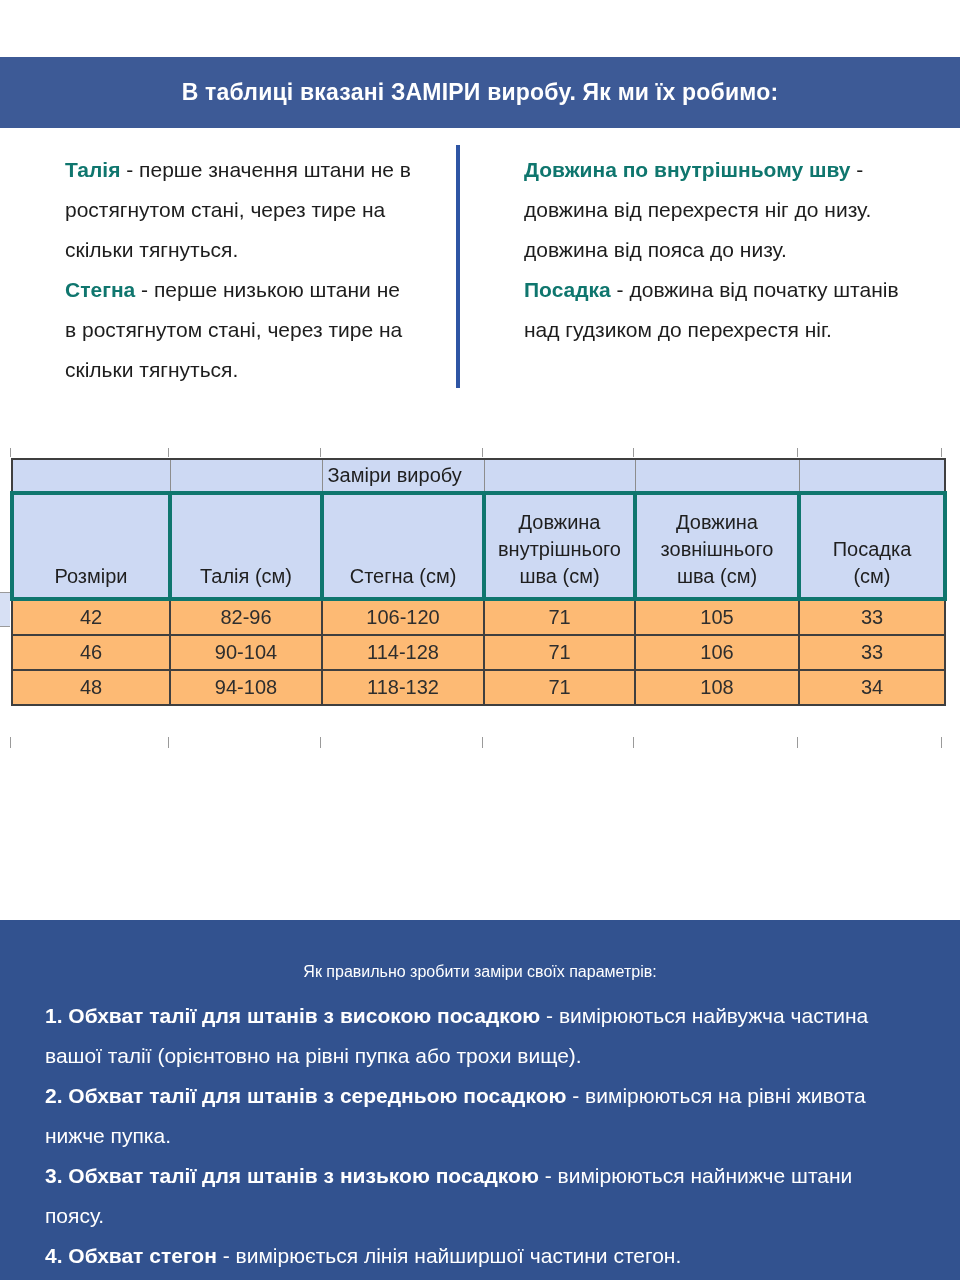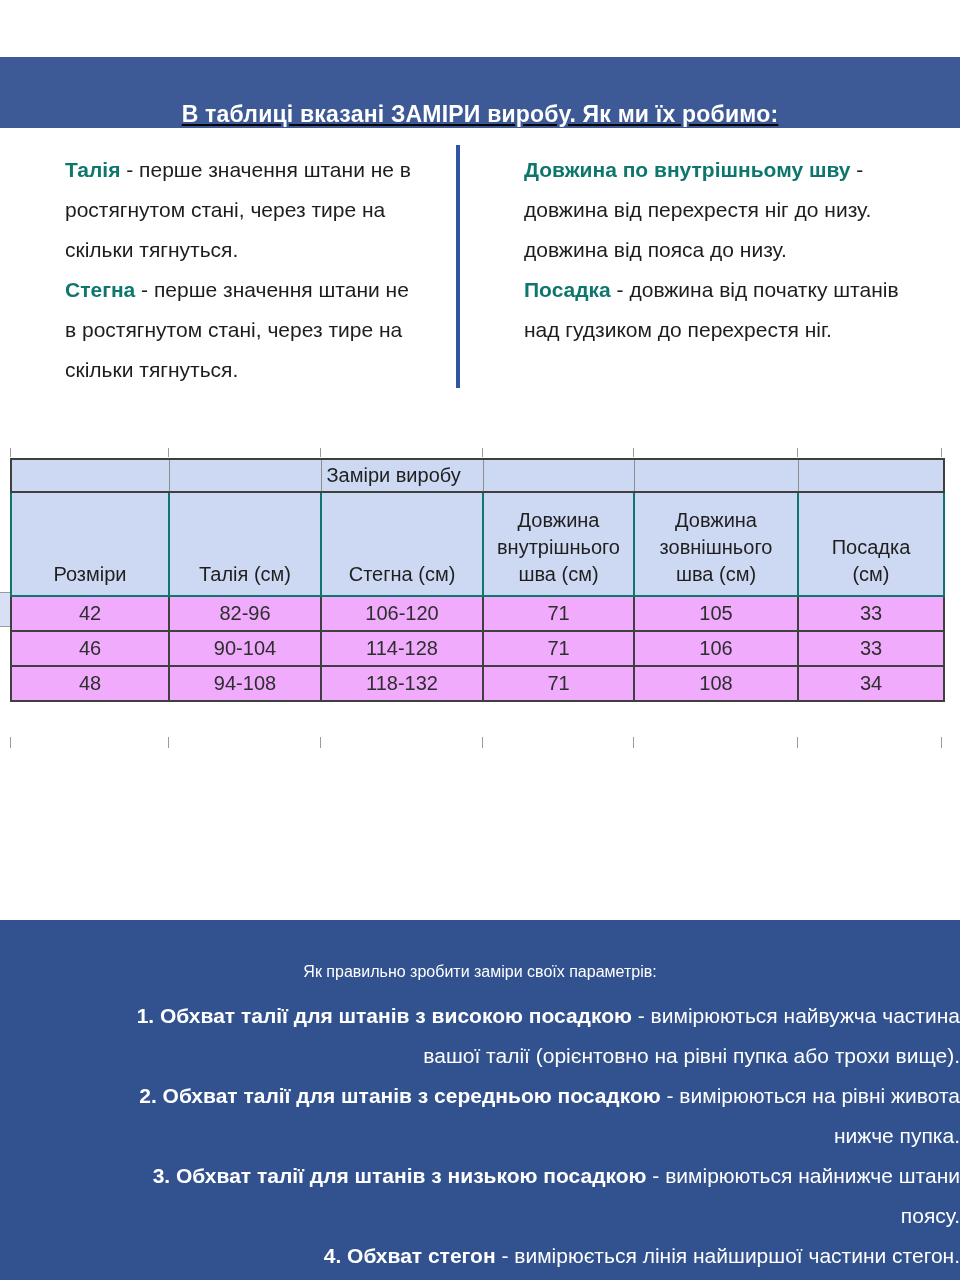--- a/index.html
+++ b/index.html
@@ -1,21 +1,21 @@
 <!DOCTYPE html>
 <html><head>
 <meta charset="utf-8">
 <style>
   html,body{margin:0;padding:0;background:#ffffff;}
   .page{position:relative;width:960px;height:1280px;background:#ffffff;overflow:hidden;
         font-family:"Liberation Sans","DejaVu Sans",sans-serif;}
 
   
   .banner{position:absolute;left:0;top:57px;width:960px;height:71px;background:#3D5A96;
-          display:flex;align-items:flex-end;justify-content:center;text-decoration:underline;}
+          display:flex;align-items:center;justify-content:center;}
   .banner-title{color:#ffffff;font-weight:bold;font-size:23px;letter-spacing:.2px;}
 
   
   .defs{position:absolute;top:150px;}
   .defs-left{left:65px;width:400px;}
   .defs-right{left:524px;width:440px;}
   .def-line{height:40px;line-height:40px;font-size:21px;color:#1d1d1d;white-space:nowrap;}
   .def-line .term{color:#0f766e;font-weight:bold;}
   .divider{position:absolute;left:456px;top:145px;width:4px;height:243px;background:#2E55A4;}
 
@@ -31,48 +31,48 @@
   .row-header-sliver{position:absolute;left:0;top:592px;width:10px;height:33px;
           background:#D7E0F4;border-top:1px solid #9a9a9a;border-bottom:1px solid #9a9a9a;}
 
   
   .size-table{position:absolute;left:10px;top:458px;width:933px;border-collapse:collapse;
           table-layout:fixed;border:2px solid #3f3f3f;}
   .size-table td{overflow:hidden;}
   .group-row td{height:31px;background:#CDD9F3;border-top:2px solid #3f3f3f;
           border-bottom:2px solid #3f3f3f;border-left:1px solid #8d8d8d;border-right:1px solid #8d8d8d;
           font-size:20px;color:#1f1f1f;text-align:left;padding:0 0 0 5px;}
-  .head-row td{height:95px;background:#CDD9F3;border:2px solid #0f766e;vertical-align:bottom;
+  .head-row td{height:95px;background:#CDD9F3;border:4px solid #0f766e;vertical-align:bottom;
           text-align:center;white-space:pre-line;font-size:20px;line-height:27px;color:#1f1f1f;
           padding:0 0 7px 0;}
-  .data-row td{height:33px;background:#f0abfc;border:2px solid #3f3f3f;text-align:center;
+  .data-row td{height:33px;background:#fdba74;border:2px solid #3f3f3f;text-align:center;
           vertical-align:middle;font-size:20px;color:#2e2e2e;padding:0;}
 
   
   .bottom{position:absolute;left:0;top:920px;width:960px;height:360px;background:#32528F;}
   .bottom-title{margin-top:32px;height:40px;line-height:40px;text-align:center;
           color:#ffffff;font-size:16px;}
-  .instr-lines{margin-top:4px;padding-left:45px;text-align:right;}
+  .instr-lines{margin-top:4px;padding-left:45px;}
   .instr-line{height:40px;line-height:40px;font-size:21px;color:#ffffff;white-space:nowrap;}
   .instr-line .ibold{font-weight:bold;}
 </style>
 </head>
 <body>
 
 <div class="page">
 
   <div class="banner">
     <div class="banner-title">В таблиці вказані ЗАМІРИ виробу. Як ми їх робимо:</div>
   </div>
 
   <div class="defs defs-left" id="defs-left">
       <div class="def-line"><span class="term">Талія</span><span class="rest"> - перше значення штани не в</span></div>
       <div class="def-line"><span class="rest">ростягнутом стані, через тире на</span></div>
       <div class="def-line"><span class="rest">скільки тягнуться.</span></div>
-      <div class="def-line"><span class="term">Стегна</span><span class="rest"> - перше значення штани не</span></div>
+      <div class="def-line"><span class="term">Стегна</span><span class="rest"> - перше низькою штани не</span></div>
       <div class="def-line"><span class="rest">в ростягнутом стані, через тире на</span></div>
       <div class="def-line"><span class="rest">скільки тягнуться.</span></div>
     </div>
   <div class="divider"></div>
   <div class="defs defs-right" id="defs-right">
       <div class="def-line"><span class="term">Довжина по внутрішньому шву</span><span class="rest"> -</span></div>
       <div class="def-line"><span class="rest">довжина від перехрестя ніг до низу.</span></div>
       <div class="def-line"><span class="rest">довжина від пояса до низу.</span></div>
       <div class="def-line"><span class="term">Посадка</span><span class="rest"> - довжина від початку штанів</span></div>
       <div class="def-line"><span class="rest">над гудзиком до перехрестя ніг.</span></div>

